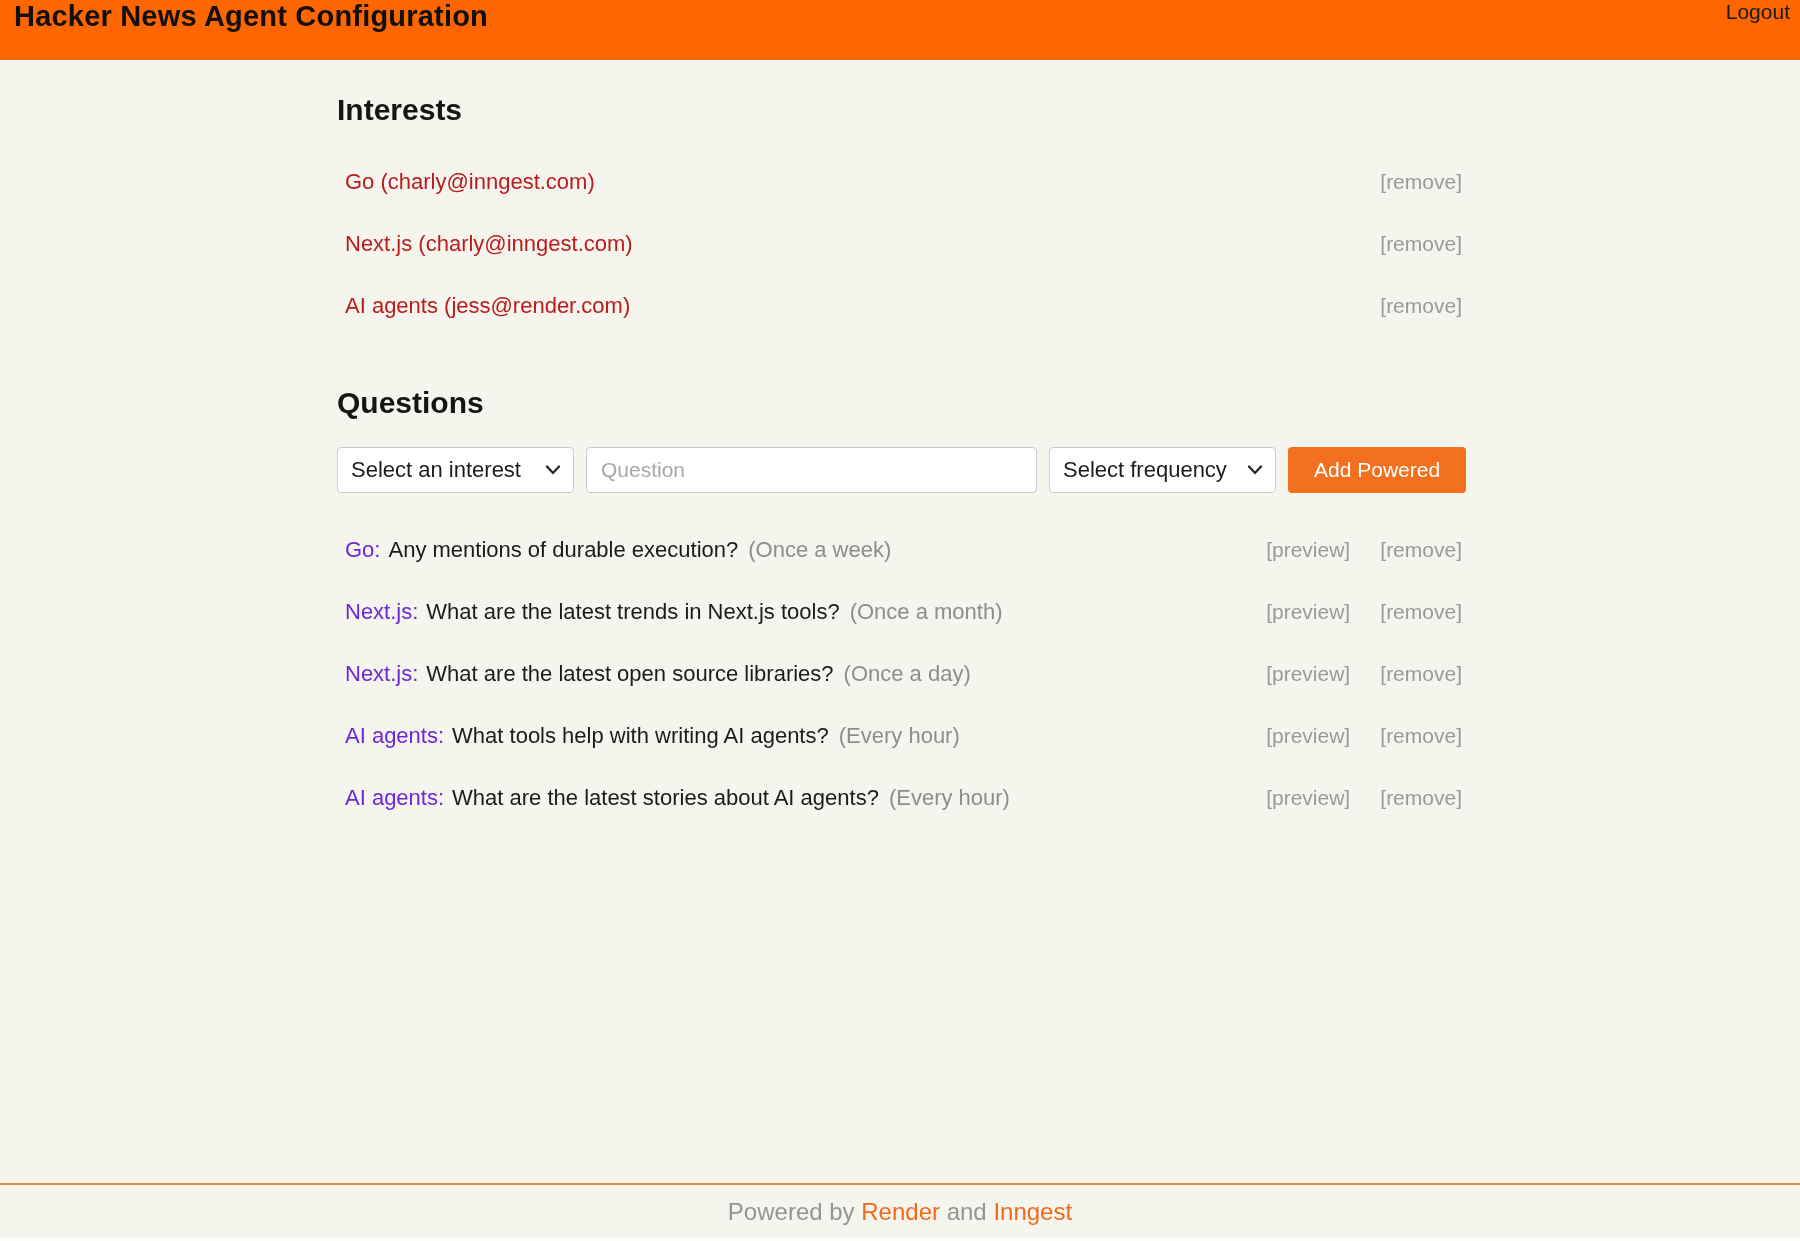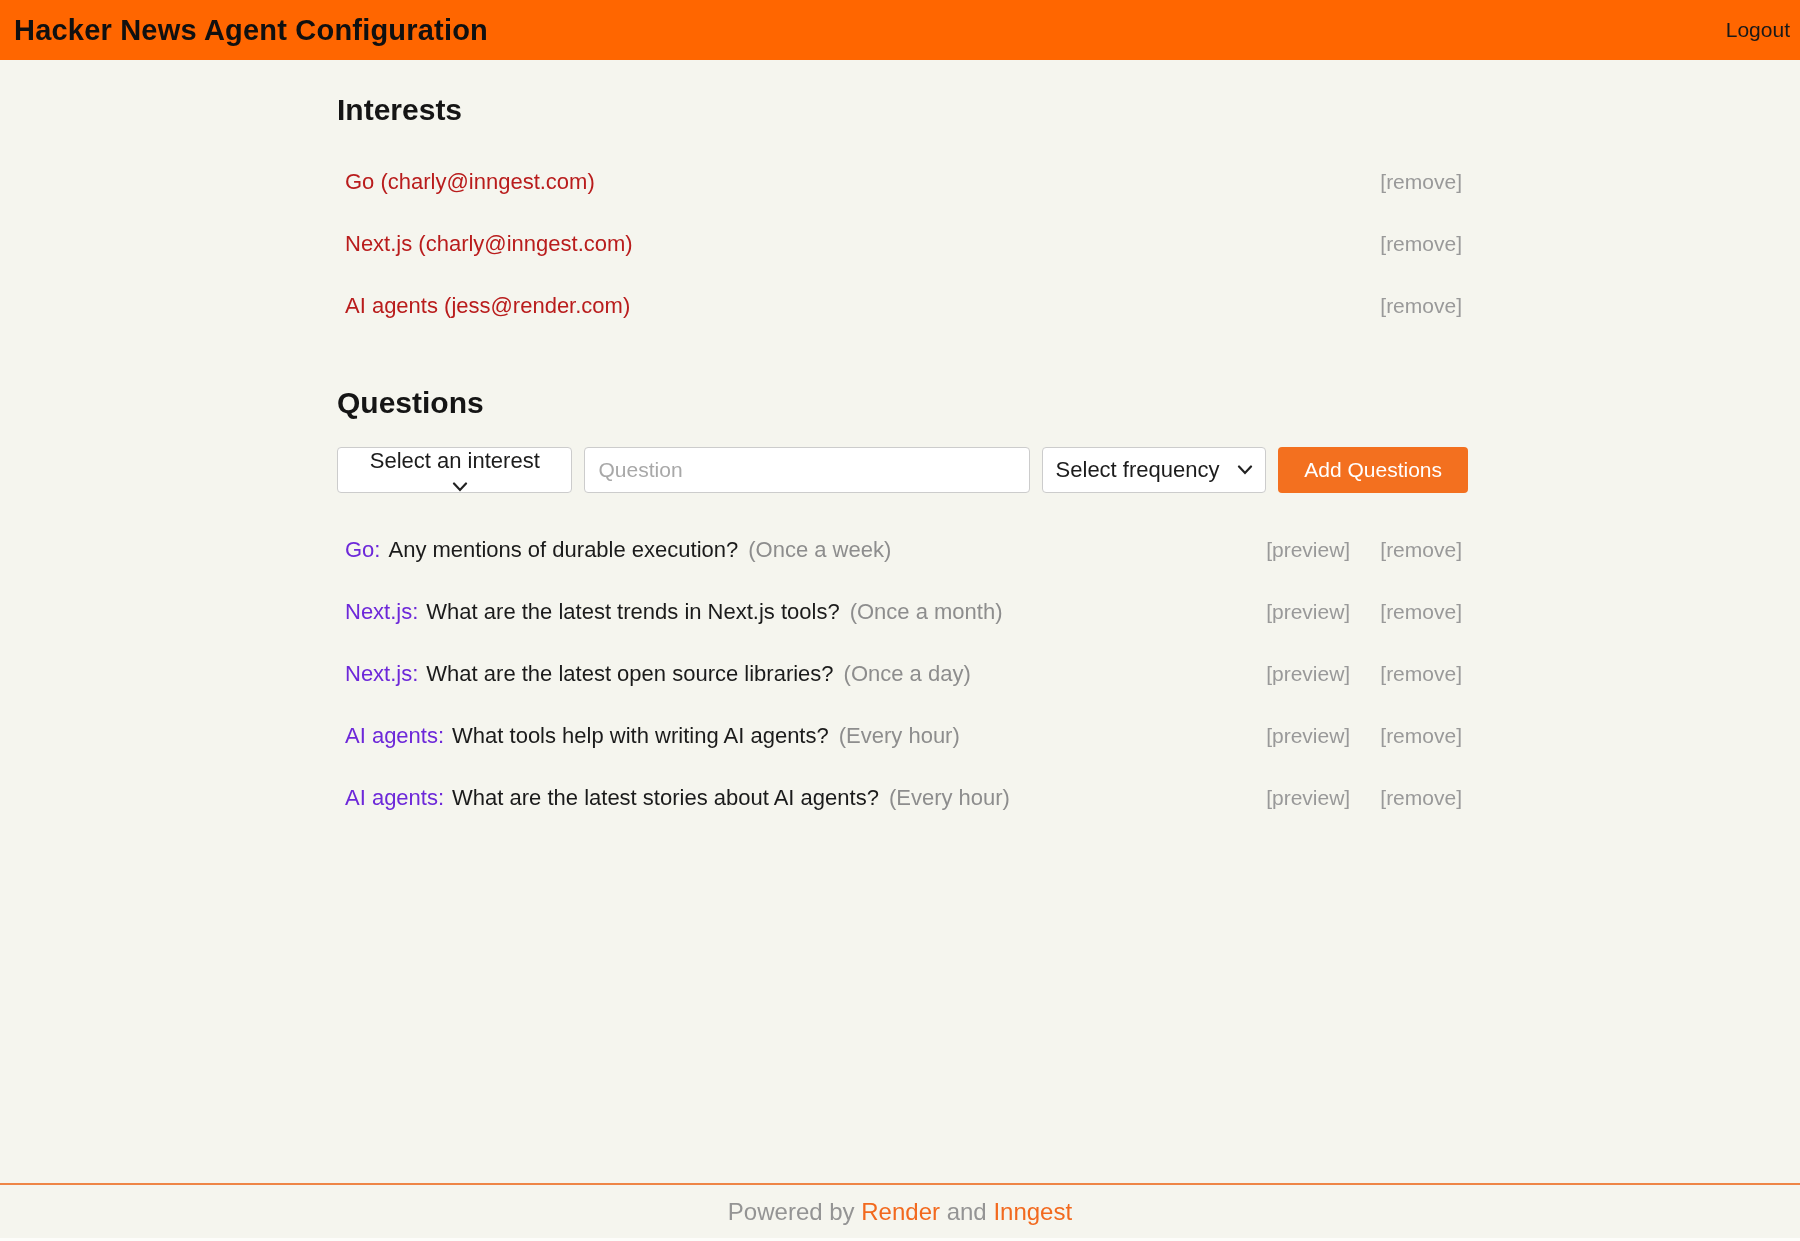--- a/index.html
+++ b/index.html
@@ -15,21 +15,20 @@
     flex-direction: column;
     overflow: hidden;
   }
 
   
   .app-header {
     flex: none;
     height: 60px;
     background: #ff6600;
     display: flex;
-    align-items: center;
     justify-content: space-between;
     padding: 0 10px 0 14px;
   }
   .app-title {
     font-size: 29px;
     font-weight: bold;
     color: #101010;
     letter-spacing: 0.2px;
   }
   .logout-link {
@@ -84,21 +83,21 @@
     border-radius: 4px;
     background: #ffffff;
     display: flex;
     align-items: center;
     justify-content: space-between;
     padding: 0 12px 0 13px;
     font-size: 22px;
     color: #1c1c1c;
     cursor: pointer;
   }
-  .select-interest { width: 237px; flex-direction: column; }
+  .select-interest { width: 237px; }
   .select-frequency { width: 227px; }
   .chevron { flex: none; margin-left: 10px; display: inline-flex; }
 
   .btn {
     height: 46px;
     border: none;
     border-radius: 4px;
     background: #f3701f;
     color: #ffffff;
     font-size: 21px;
@@ -196,21 +195,21 @@
       </div>
       <input class="text-input input-question" type="text" placeholder="Question" style="">
       <div class="select-box select-frequency">
         <span>Select frequency</span>
         <span class="chevron">
           <svg width="16" height="10" viewBox="0 0 16 10">
               <path d="M2 1.5 L8 8 L14 1.5" stroke="#222" stroke-width="2.2" fill="none" stroke-linecap="round"></path>
             </svg>
         </span>
       </div>
-      <button class="btn">Add Questions</button>
+      <button class="btn">Add Powered</button>
     </div>
 
     <div class="item-list">
 
       <div class="list-row">
         <span>
           <span class="q-prefix">Go:</span><span class="q-text">Any mentions of durable execution?</span><span class="q-freq">(Once a week)</span>
         </span>
         <span class="row-actions">
           <a class="action-link">[preview]</a>

